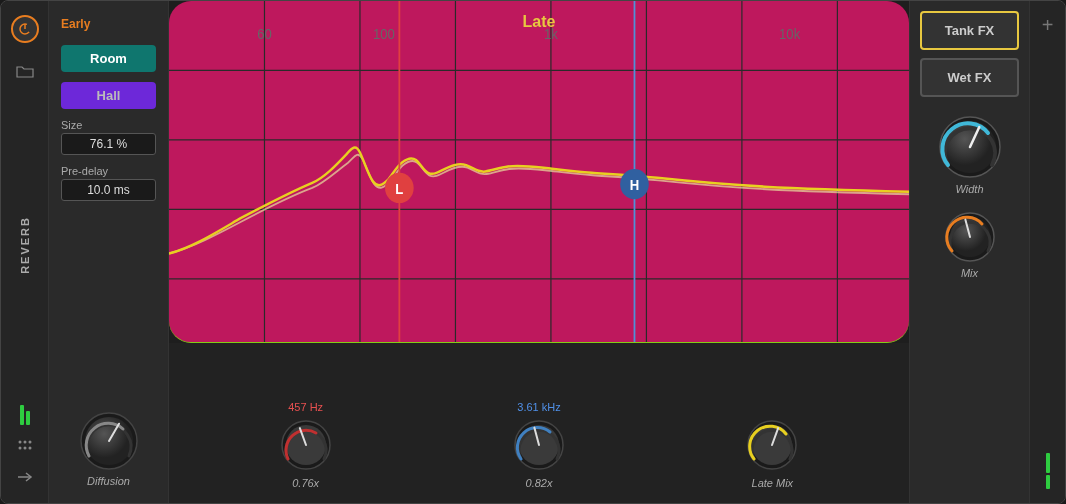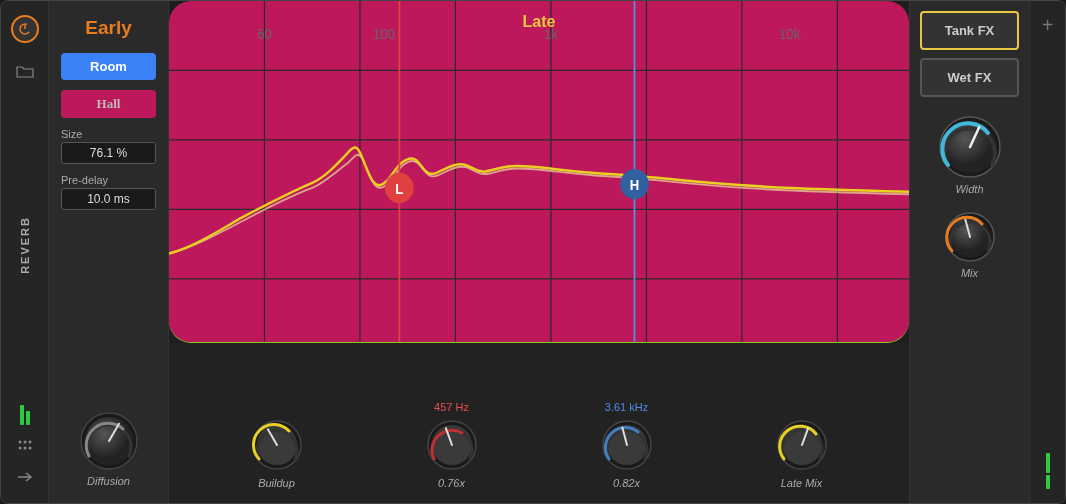--- a/index.html
+++ b/index.html
@@ -90,42 +90,41 @@
       width: 120px;
       background: #2a2a2a;
       padding: 16px 12px;
       border-right: 1px solid #333;
       display: flex;
       flex-direction: column;
       gap: 10px;
     }
     .early-title {
       color: #e87d20;
-      font-size: 19px;
+      font-size: 12px;
       font-weight: bold;
-      text-align: center;
+      text-align: left;
       margin-bottom: 4px;
     }
     .mode-btn {
       width: 100%;
       padding: 6px 0;
       border: none;
       border-radius: 4px;
       font-size: 13px;
       font-weight: bold;
       cursor: pointer;
     }
     .mode-btn.active {
-      background: #3b82f6;
+      background: #0f766e;
       color: #fff;
     }
     .mode-btn.inactive {
-      background: #be185d;
+      background: #6d28d9;
       color: #bbb;
-      font-family: Liberation Serif, serif;
     }
     .param-label {
       color: #aaa;
       font-size: 11px;
       margin-bottom: 2px;
     }
     .param-value {
       background: #1a1a1a;
       border: 1px solid #555;
       border-radius: 3px;
@@ -417,32 +416,20 @@
         <text x="193" y="310" fill="#e04040" font-size="12" text-anchor="middle">457 Hz</text>
         <text x="390" y="310" fill="#5090d8" font-size="12" text-anchor="middle">3.61 kHz</text>
       </svg>
       
       
       <div style="position:absolute;top:330px;left:calc(193/620*100% - 30px);color:#e04040;font-size:12px;"></div>
     </div>
 
     <div class="bottom-controls">
 
-      <div class="knob-group">
-        <div class="knob-wrap" style="width:52px;height:52px;">
-          <svg width="52" height="52" viewBox="0 0 52 52">
-            <circle cx="26" cy="26" r="24" fill="#1a1a1a" stroke="#444" stroke-width="1.5"></circle>
-            <circle cx="26" cy="26" r="20" fill="#3a3a3a"></circle>
-            <path d="M 8 40 A 20 20 0 1 1 44 40" fill="none" stroke="#333" stroke-width="3" stroke-linecap="round"></path>
-            <path d="M 8 40 A 20 20 0 0 1 38 12" fill="none" stroke="#e8d020" stroke-width="3" stroke-linecap="round"></path>
-            <line x1="26" y1="26" x2="26" y2="8" stroke="#ddd" stroke-width="2" stroke-linecap="round" transform="rotate(-30, 26, 26)"></line>
-          </svg>
-        </div>
-        <div class="knob-label">Buildup</div>
-      </div>
 
       <div class="knob-group">
         <div class="knob-value red">457 Hz</div>
         <div class="knob-wrap" style="width:52px;height:52px;">
           <svg width="52" height="52" viewBox="0 0 52 52">
             <circle cx="26" cy="26" r="24" fill="#1a1a1a" stroke="#444" stroke-width="1.5"></circle>
             <circle cx="26" cy="26" r="20" fill="#3a3a3a"></circle>
             <path d="M 8 40 A 20 20 0 1 1 44 40" fill="none" stroke="#333" stroke-width="3" stroke-linecap="round"></path>
             <path d="M 8 40 A 20 20 0 0 1 36 14" fill="none" stroke="#c03030" stroke-width="3" stroke-linecap="round"></path>
             <line x1="26" y1="26" x2="26" y2="8" stroke="#ddd" stroke-width="2" stroke-linecap="round" transform="rotate(-20, 26, 26)"></line>

